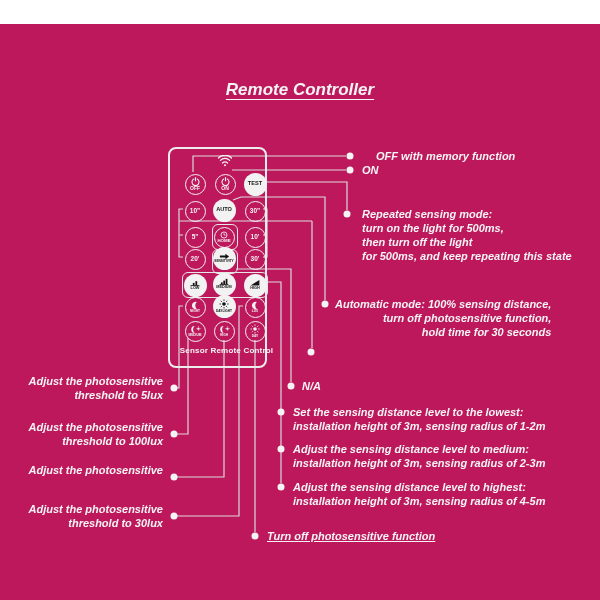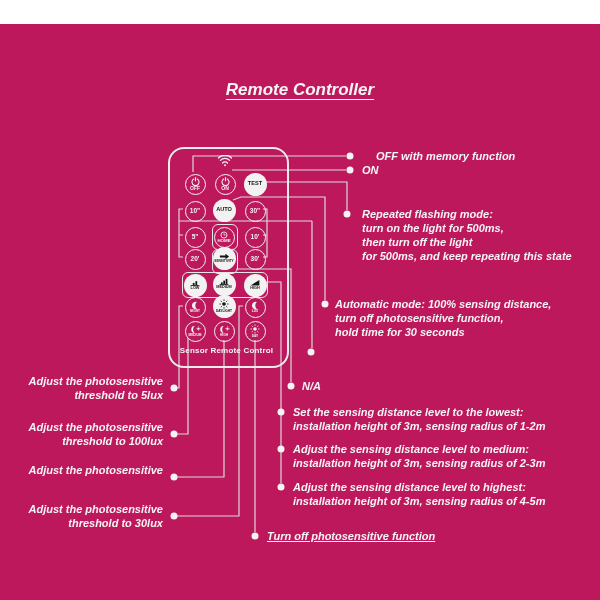--- a/index.html
+++ b/index.html
@@ -7,22 +7,22 @@
     position:relative;width:600px;height:600px;background:#be185d;
     font-family:"Liberation Sans", sans-serif;overflow:hidden;margin-top:24px;
   }
   .title{
     position:absolute;left:0;top:56px;width:600px;text-align:center;
     color:#f4f4f4;font-size:17px;font-weight:bold;font-style:italic;
   }
   .title span{text-decoration:underline;text-underline-offset:4px;}
   svg.wires{position:absolute;left:0;top:0;pointer-events:none;}
   .remote{
-    position:absolute;left:168px;top:123px;width:121px;height:221px;
-    border:2px solid #ececec;border-radius:16px;box-sizing:border-box;
+    position:absolute;left:168px;top:123px;width:99px;height:221px;
+    border:2px solid #ececec;border-radius:8px;box-sizing:border-box;
   }
   .btn{
     position:absolute;box-sizing:border-box;border-radius:50%;
     display:flex;flex-direction:column;align-items:center;justify-content:center;
     color:#f2f2f2;border:1.6px solid #f2f2f2;width:21px;height:21px;line-height:1;
   }
   .btn.filled{background:#f2f2f2;color:#141414;border:none;width:23px;height:23px;}
   .btn .num{font-size:6.5px;font-weight:bold;}
   .btn .cap{font-size:5px;font-weight:bold;margin-top:.5px;}
   .btn .cap2{font-size:3.2px;font-weight:bold;margin-top:.5px;white-space:nowrap;}
@@ -224,26 +224,26 @@
     <div class="footer">Sensor Remote Control</div>
   </div>
 
   <div class="anno" style="left:376px;top:125px;">
       <span>OFF with memory function</span>
     </div>
   <div class="anno" style="left:362px;top:139px;">
       <span>ON</span>
     </div>
   <div class="anno" style="left:362px;top:183px;">
-    <span>Repeated flashing mode:</span>
+    <span>Repeated sensing mode:</span>
     <span>turn on the light for 500ms,</span>
     <span>then turn off the light</span>
     <span>for 500ms, and keep repeating this state</span>
   </div>
-  <div class="anno" style="left:335px;top:273px;">
+  <div class="anno" style="left:335px;top:273px;text-align:right;">
     <span>Automatic mode: 100% sensing distance,</span>
     <span>turn off photosensitive function,</span>
     <span>hold time for 30 seconds</span>
   </div>
   <div class="anno" style="left:302px;top:355px;">
       <span>N/A</span>
     </div>
   <div class="anno" style="left:293px;top:381px;">
     <span>Set the sensing distance level to the lowest:</span>
     <span>installation height of 3m, sensing radius of 1-2m</span>

